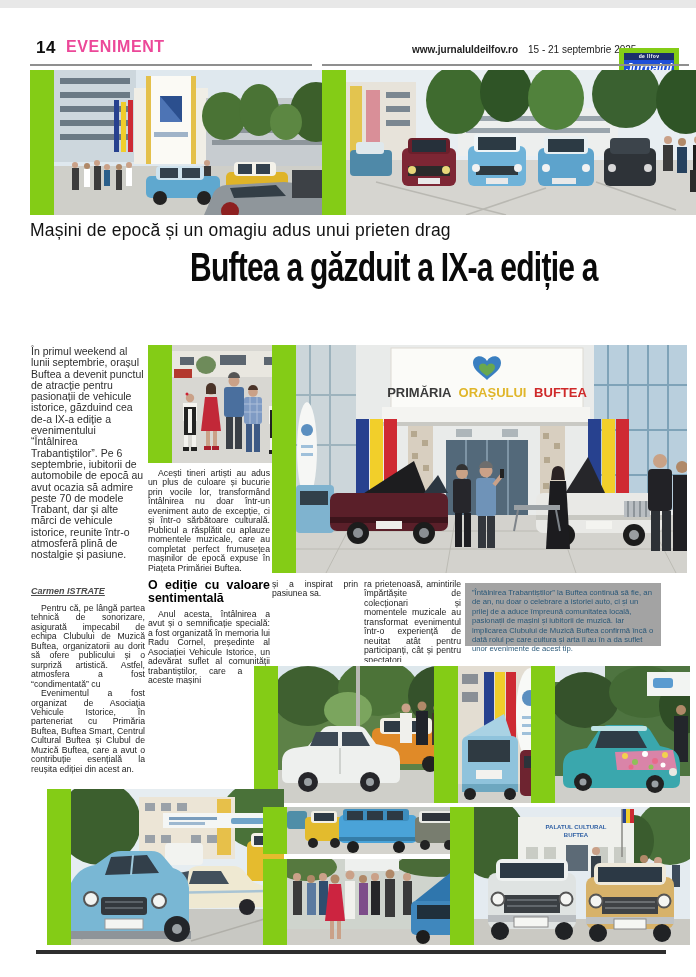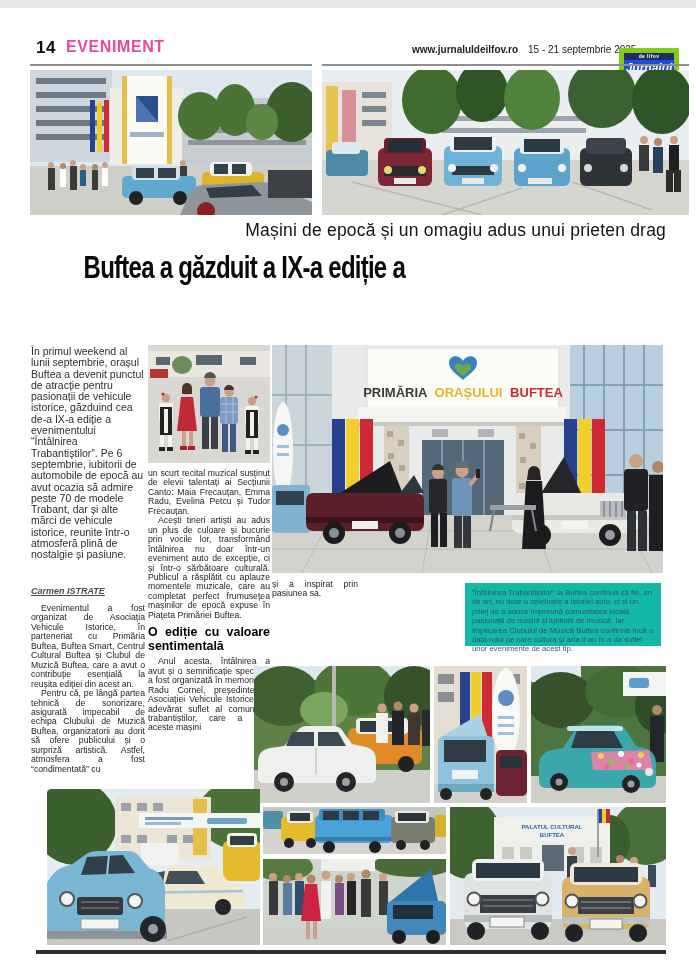--- a/index.html
+++ b/index.html
@@ -10,40 +10,40 @@
   .hdr-num{left:36px;top:30px;font-size:17px;font-weight:bold;color:#0e0e0e;letter-spacing:0.5px;}
   .hdr-section{left:66px;top:30px;font-size:16px;font-weight:bold;color:#ec4899;letter-spacing:0.6px;}
   .hdr-site{left:412px;top:36px;font-size:10px;font-weight:bold;color:#222;}
   .hdr-date{left:528px;top:36px;font-size:10px;color:#222;}
   .hdr-logo{left:619px;top:40px;width:50px;height:24px;background:#1d4ed8;border:5px solid #84cc16;}
   .hdr-logo .strip{height:7px;background:#1c2f6b;color:#fff;font-size:5px;font-weight:bold;
                    text-align:center;line-height:7px;letter-spacing:0.4px;}
   .hdr-logo .main{color:#fff;font-size:12px;font-weight:bold;font-style:italic;text-align:center;line-height:16px;}
   .hdr-rule{top:56px;height:2px;background:#8f8f8f;}
   
-  .photo{position:absolute;overflow:hidden;background:#eab308;}
+  .photo{position:absolute;overflow:hidden;background:#84cc16;padding-left:24px;}
   .photo svg{display:block;width:100%;height:100%;}
   
-  .kicker{left:30px;top:212px;width:636px;text-align:right;font-size:17.5px;color:#121212;letter-spacing:0.2px;}
-  .headline{left:30px;top:237px;width:636px;text-align:left;font-weight:bold;color:#0a0a0a;
-            font-size:32px;line-height:44px;letter-spacing:-1px;}
+  .kicker{left:30px;top:212px;width:636px;text-align:left;font-size:17.5px;color:#121212;letter-spacing:0.2px;}
+  .headline{left:30px;top:237px;width:636px;text-align:right;font-weight:bold;color:#0a0a0a;
+            font-size:40px;line-height:44px;letter-spacing:-1px;}
   .headline .hl{display:inline-block;white-space:nowrap;transform:scaleX(0.75);transform-origin:50% 50%;}
   
   .lead{left:31px;top:338px;width:113px;font-size:10.5px;line-height:11.3px;color:#2e2e2e;}
   .byline{left:31px;top:578px;width:113px;font-size:9px;font-weight:bold;font-style:italic;
           color:#4c4c4c;text-decoration:underline;}
   .bodycol{font-size:8.7px;line-height:9.45px;text-align:justify;color:#1d1d1d;overflow:hidden;}
   .bodycol p{margin:0;text-indent:10px;}
   .bodycol p.noind{text-indent:0;}
   .col1{left:31px;top:596px;width:114px;height:182px;}
   .col2{left:148px;top:461px;width:122px;height:316px;}
   .col3{left:272px;top:572px;width:86px;height:82px;}
   .col4{left:364px;top:572px;width:97px;height:82px;}
   .subhead{font-size:12.4px;font-weight:bold;line-height:13.5px;color:#000;margin:6px 0 4px;text-indent:0;}
-  .callout{left:465px;top:575px;width:196px;height:63px;background:#14b8a6;color:#2a5878;
+  .callout{left:465px;top:575px;width:196px;height:63px;background:#a3a3a3;color:#2a5878;
            font-size:7.7px;line-height:9.4px;padding:5px 7px;box-sizing:border-box;}
   .btm-rule{left:36px;top:942px;width:630px;height:4px;background:#2e2e2e;}
 </style>
 </head>
 <body>
 
 <div class="page">
 
   <div class="abs hdr-num">14</div>
   <div class="abs hdr-section">EVENIMENT</div>
@@ -217,22 +217,22 @@
   </div>
 
   <div class="abs kicker">Mașini de epocă și un omagiu adus unui prieten drag</div>
   <div class="abs headline">
     <div><span class="hl">Buftea a găzduit a IX-a ediție a</span></div>
   </div>
 
   <div class="abs lead">În primul weekend al lunii septembrie, orașul Buftea a devenit punctul de atracție pentru pasionații de vehicule istorice, găzduind cea de-a IX-a ediție a evenimentului “Întâlnirea Trabantiștilor”. Pe 6 septembrie, iubitorii de automobile de epocă au avut ocazia să admire peste 70 de modele Trabant, dar și alte mărci de vehicule istorice, reunite într-o atmosferă plină de nostalgie și pasiune.</div>
   <div class="abs byline">Carmen ISTRATE</div>
   <div class="abs bodycol col1">
+    <p>Pentru că, pe lângă partea tehnică de sonorizare, asigurată impecabil de echipa Clubului de Muzică Buftea, organizatorii au dorit să ofere publicului și o surpriză artistică. Astfel, atmosfera a fost “condimentată” cu</p>
     <p>Evenimentul a fost organizat de Asociația Vehicule Istorice, în parteneriat cu Primăria Buftea, Buftea Smart, Centrul Cultural Buftea și Clubul de Muzică Buftea, care a avut o contribuție esențială la reușita ediției din acest an.</p>
-    <p>Pentru că, pe lângă partea tehnică de sonorizare, asigurată impecabil de echipa Clubului de Muzică Buftea, organizatorii au dorit să ofere publicului și o surpriză artistică. Astfel, atmosfera a fost “condimentată” cu</p>
   </div>
 
   <div class="photo" style="left:148px;top:337px;width:122px;height:118px;">
     <svg viewBox="0 0 122 118" preserveAspectRatio="none">
       <rect width="122" height="118" fill="#d8d7d2"></rect>
       <rect x="0" y="6" width="122" height="26" fill="#e9e7e0"></rect>
       <g fill="#5c6670">
           <rect x="8" y="12" width="14" height="8"></rect>
           <rect x="48" y="10" width="26" height="10"></rect>
           <rect x="92" y="12" width="16" height="8"></rect>
@@ -287,21 +287,20 @@
         <rect x="102" y="67" width="4" height="24" fill="#f3f2ee"></rect>
         <rect x="98" y="93" width="4" height="12" fill="#f3f2ee"></rect>
           <rect x="106" y="93" width="4" height="12" fill="#f3f2ee"></rect>
         <rect x="97" y="105" width="6" height="4" fill="#222"></rect>
           <rect x="105" y="105" width="6" height="4" fill="#222"></rect>
       </g>
     </svg>
   </div>
 
   <div class="abs bodycol col2">
-    <p class="noind">un scurt recital muzical susținut de elevii talentați ai Secțiunii Canto: Maia Frecauțan, Emma Radu, Evelina Petcu și Tudor Frecauțan.</p>
     <p>Acești tineri artiști au adus un plus de culoare și bucurie prin vocile lor, transformând întâlnirea nu doar într-un eveniment auto de excepție, ci și într-o sărbătoare culturală. Publicul a răsplătit cu aplauze momentele muzicale, care au completat perfect frumusețea mașinilor de epocă expuse în Piațeta Primăriei Buftea.</p>
     <div class="subhead">O ediție cu valoare sentimentală</div>
     <p>Anul acesta, întâlnirea a avut și o semnificație specială: a fost organizată în memoria lui Radu Cornel, președinte al Asociației Vehicule Istorice, un adevărat suflet al comunității trabantiștilor, care a iubit aceste mașini</p>
   </div>
 
   <div class="photo" style="left:272px;top:337px;width:391px;height:228px;">
     <svg viewBox="0 0 391 228" preserveAspectRatio="none">
       <rect width="391" height="228" fill="#e9ebea"></rect>
       <rect x="298" y="0" width="93" height="165" fill="#b9cfdd"></rect>
       <g stroke="#7fa3b8" stroke-width="2">
@@ -453,20 +452,23 @@
       <rect x="218" y="160" width="46" height="5" fill="#9aa0a4"></rect>
       <g stroke="#7e848a" stroke-width="2">
           <line x1="222" y1="165" x2="218" y2="186"></line>
           <line x1="260" y1="165" x2="264" y2="186"></line>
         </g>
     </svg>
   </div>
 
   <div class="abs bodycol col3">
     <p class="noind">și a inspirat prin pasiunea sa.</p>
+  </div>
+  <div class="abs bodycol col4">
+    <p class="noind">ra prietenoasă, amintirile împărtășite de colecționari și momentele muzicale au transformat evenimentul într-o experiență de neuitat atât pentru participanți, cât și pentru spectatori.</p>
   </div>
 
   <div class="abs callout">”Întâlnirea Trabantiștilor” la Buftea continuă să fie, an de an, nu doar o celebrare a istoriei auto, ci și un prilej de a aduce împreună comunitatea locală, pasionații de mașini și iubitorii de muzică. Iar implicarea Clubului de Muzică Buftea confirmă încă o dată rolul pe care cultura și arta îl au în a da suflet unor evenimente de acest tip.</div>
 
   <div class="photo" style="left:254px;top:658px;width:176px;height:137px;">
     <svg viewBox="0 0 176 137" preserveAspectRatio="none">
       <rect width="176" height="137" fill="#5d8147"></rect>
       <rect x="0" y="0" width="176" height="14" fill="#dde7ec"></rect>
       <ellipse cx="30" cy="30" rx="36" ry="30" fill="#3f6030"></ellipse>
         <ellipse cx="100" cy="22" rx="40" ry="28" fill="#4c7338"></ellipse>

